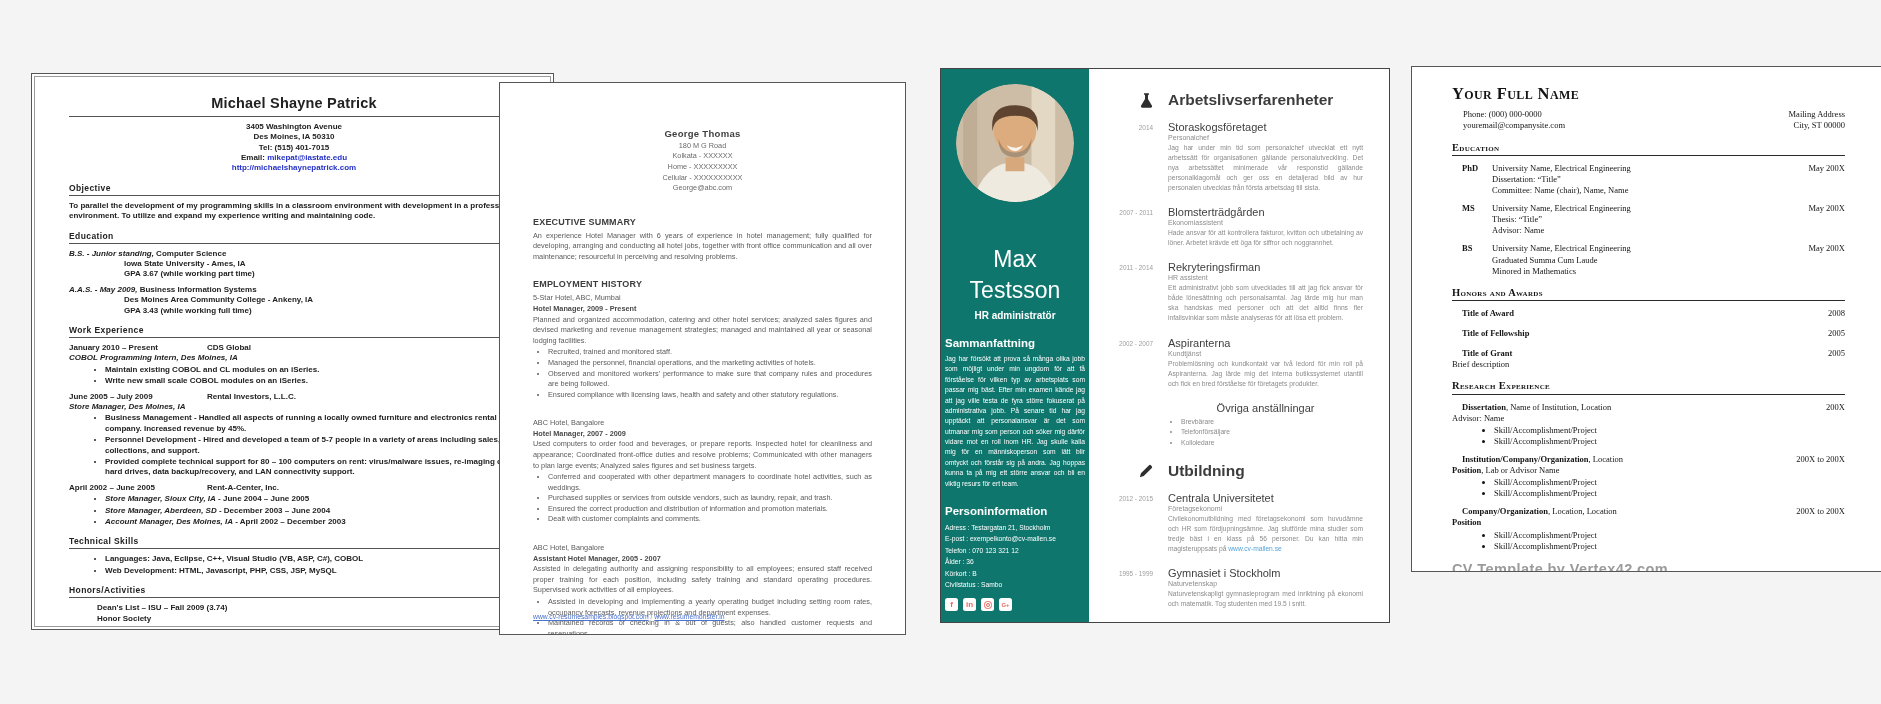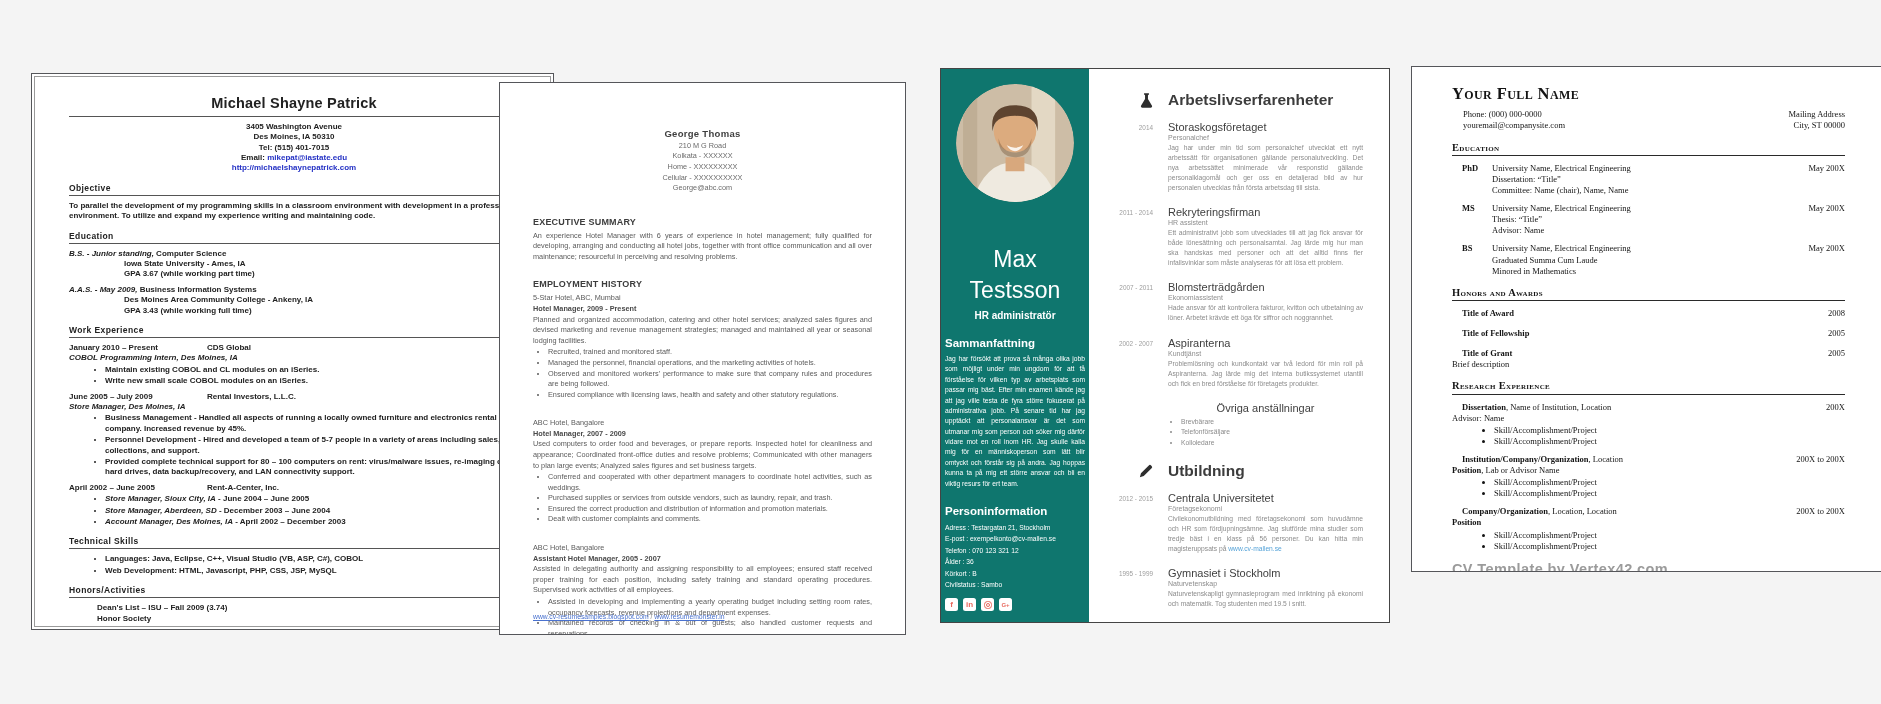--- a/index.html
+++ b/index.html
@@ -172,21 +172,21 @@
 
   <div class="r1-h">Honors/Activities</div>
   <div class="r1-ind" style="padding-left:28px;">Dean's List – ISU – Fall 2009 (3.74)</div>
   <div class="r1-ind" style="padding-left:28px;">Honor Society</div>
 
 </div>
 
 <div class="paper" id="r2">
   <div class="r2-head">
     <div class="r2-name">George Thomas</div>
-    <div>210  M G Road</div>
+    <div>180  M G Road</div>
     <div>Kolkata - XXXXXX</div>
     <div>Home - XXXXXXXXX</div>
     <div>Cellular - XXXXXXXXXX</div>
     <div>George@abc.com</div>
   </div>
 
   <div class="r2-sec">
     <div class="r2-h">EXECUTIVE SUMMARY</div>
     <p class="r2-just">An experience Hotel Manager with 6 years of experience in hotel management; fully qualified for developing, arranging and conducting all hotel jobs, together with front office communication and all over maintenance;  resourceful in perceiving and resolving problems.</p>
   </div>
@@ -288,33 +288,33 @@
 
     <div class="r3-row">
       <span class="r3-datecol">2014</span>
       <span class="r3-bodycol">
         <div class="r3-co">Storaskogsföretaget</div>
         <div class="r3-jobrole">Personalchef</div>
         <div class="r3-text">Jag har under min tid som personalchef utvecklat ett nytt arbetssätt för organisationen gällande personalutveckling. Det nya arbetssättet minimerade vår responstid gällande personalklagomål och ger oss en detaljerad bild av hur personalen utvecklas från första arbetsdag till sista.</div>
       </span>
     </div>
     <div class="r3-row">
+      <span class="r3-datecol">2007 - 2011</span>
+      <span class="r3-bodycol">
+        <div class="r3-co">Blomsterträdgården</div>
+        <div class="r3-jobrole">Ekonomiassistent</div>
+        <div class="r3-text">Hade ansvar för att kontrollera fakturor, kvitton och utbetalning av löner. Arbetet krävde ett öga för siffror och noggrannhet.</div>
+      </span>
+    </div>
+    <div class="r3-row">
       <span class="r3-datecol">2011 - 2014</span>
       <span class="r3-bodycol">
         <div class="r3-co">Rekryteringsfirman</div>
         <div class="r3-jobrole">HR assistent</div>
         <div class="r3-text">Ett administrativt jobb som utvecklades till att jag fick ansvar för både lönesättning och personalsamtal.  Jag lärde mig hur man ska handskas med personer och att det alltid finns fler infallsvinklar som måste analyseras för att lösa ett problem.</div>
-      </span>
-    </div>
-    <div class="r3-row">
-      <span class="r3-datecol">2007 - 2011</span>
-      <span class="r3-bodycol">
-        <div class="r3-co">Blomsterträdgården</div>
-        <div class="r3-jobrole">Ekonomiassistent</div>
-        <div class="r3-text">Hade ansvar för att kontrollera fakturor, kvitton och utbetalning av löner. Arbetet krävde ett öga för siffror och noggrannhet.</div>
       </span>
     </div>
     <div class="r3-row">
       <span class="r3-datecol">2002 - 2007</span>
       <span class="r3-bodycol">
         <div class="r3-co">Aspiranterna</div>
         <div class="r3-jobrole">Kundtjänst</div>
         <div class="r3-text">Problemlösning och kundkontakt var två ledord för min roll på Aspiranterna. Jag lärde mig det interna butikssystemet utantill och fick en bred förståelse för företagets produkter.</div>
       </span>
     </div>

